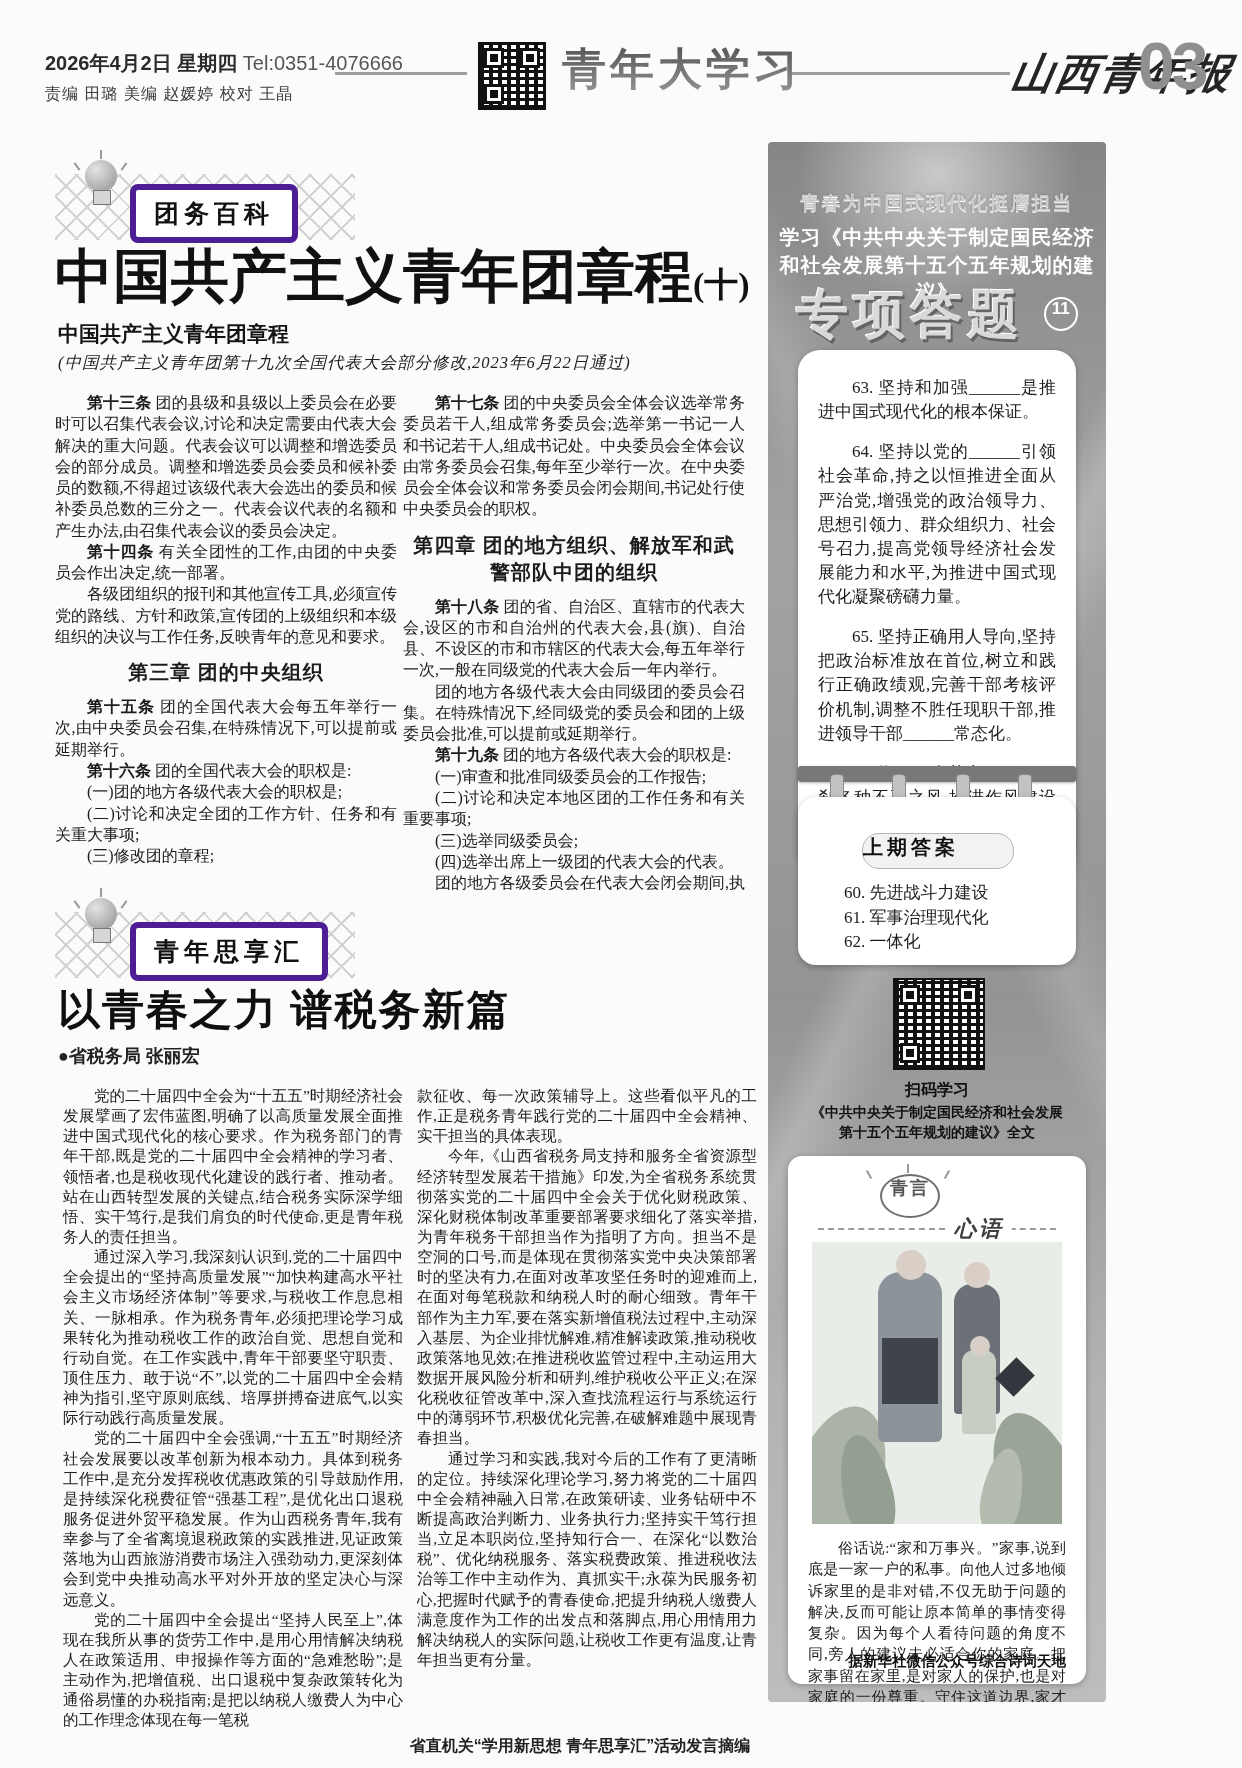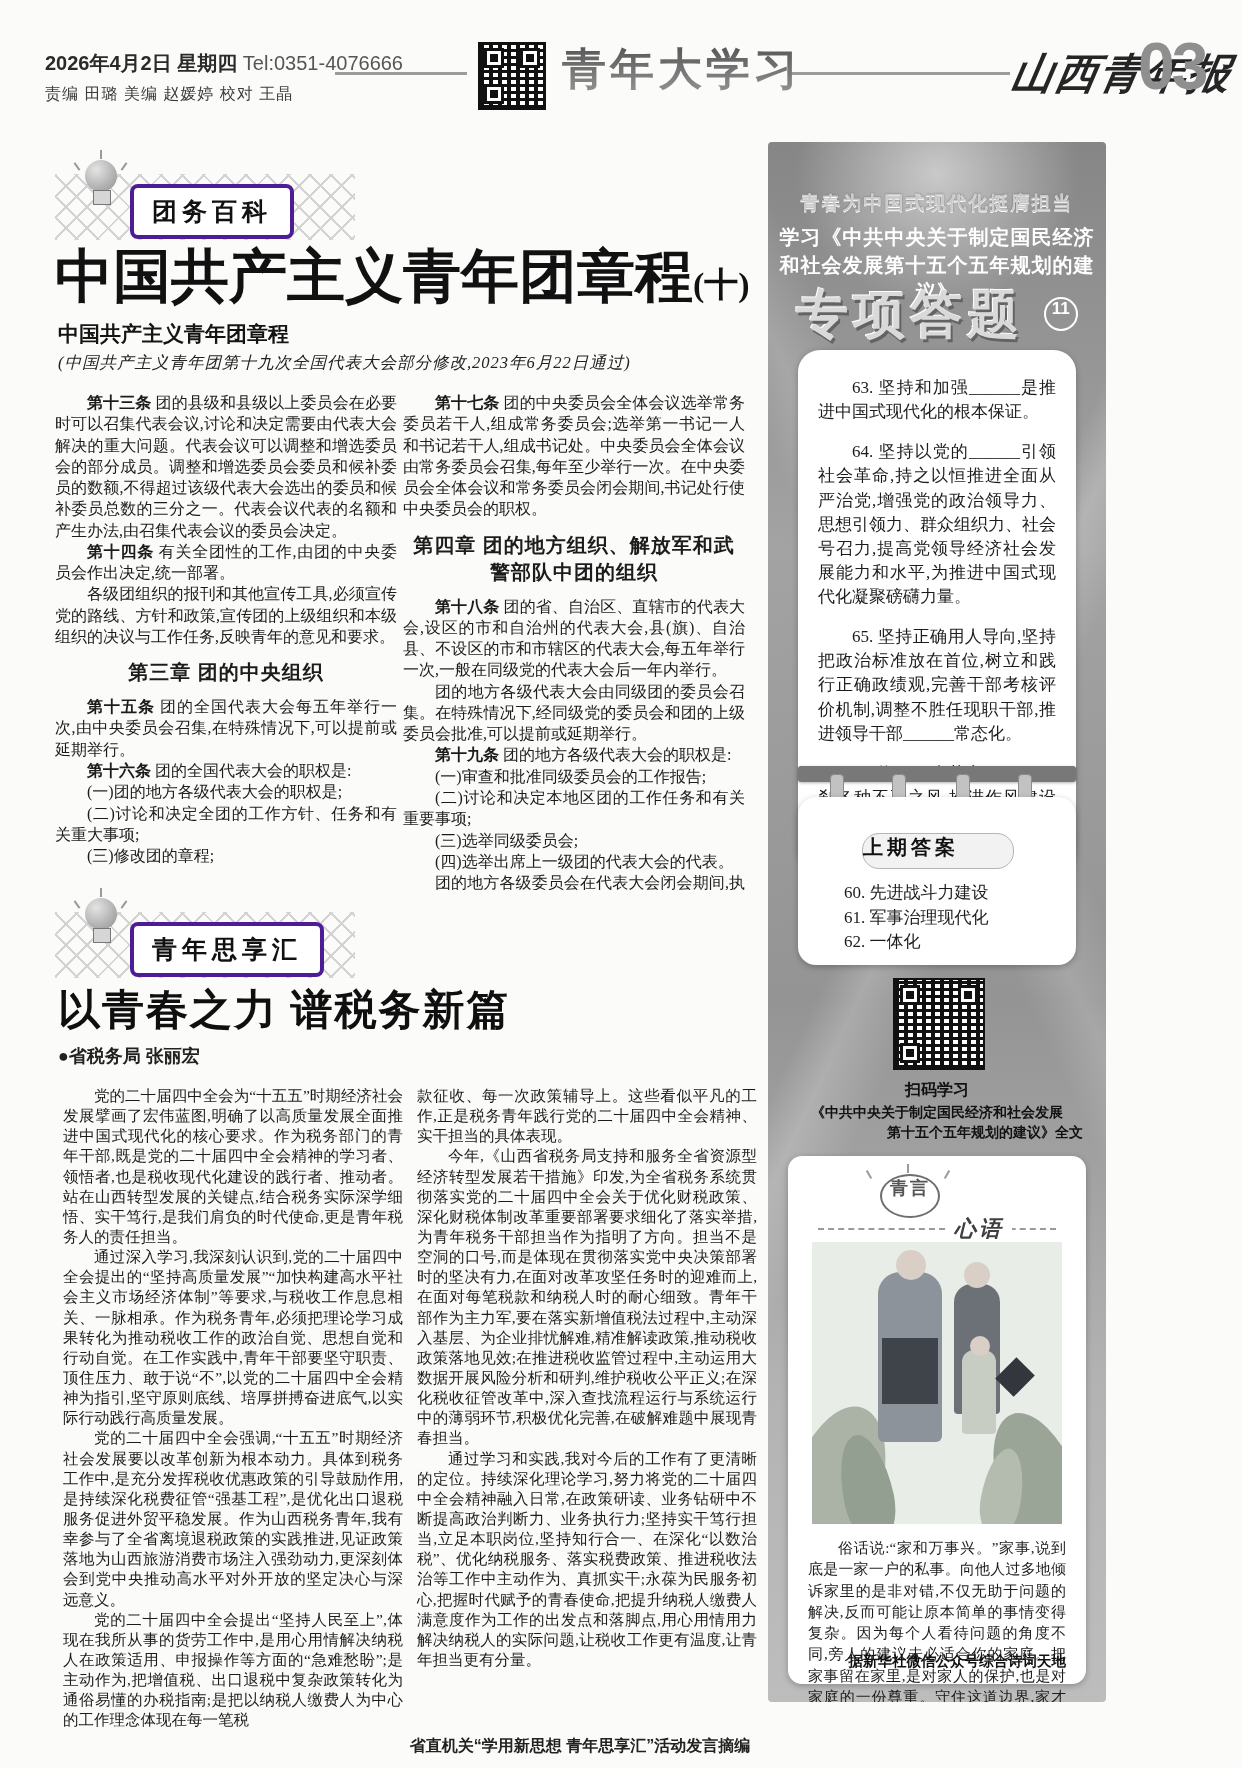--- a/index.html
+++ b/index.html
@@ -30,21 +30,21 @@
     background-image:repeating-linear-gradient(45deg,#c6c6c6 0 2px,transparent 2px 15px),
                      repeating-linear-gradient(135deg,#c6c6c6 0 2px,transparent 2px 15px);}
   .bulb{position:absolute;left:28px;top:0px;width:36px;height:44px;}
   .bulb .glass{position:absolute;left:2px;top:0;width:32px;height:32px;border-radius:50%;
     background:radial-gradient(circle at 35% 30%,#e4e4e4,#8f8f8f);}
   .bulb .base{position:absolute;left:10px;top:30px;width:16px;height:13px;background:#d6d6d6;border:1px solid #777;}
   .bulb .ray1,.bulb .ray2,.bulb .ray3{position:absolute;width:2px;height:9px;background:#9a9a9a;}
   .bulb .ray1{left:-7px;top:2px;transform:rotate(-35deg);}
   .bulb .ray2{left:17px;top:-10px;}
   .bulb .ray3{left:40px;top:2px;transform:rotate(35deg);}
-  .badge-box{position:absolute;left:75px;top:24px;background:#fff;border:4px solid #4c1d95;border-radius:8px;
+  .badge-box{position:absolute;left:75px;top:24px;background:#fff;border:6px solid #4c1d95;border-radius:8px;
     padding:7px 18px;font:bold 25px "Liberation Sans",sans-serif;letter-spacing:5px;color:#111;}
   
   .art1{left:55px;top:160px;width:702px;}
   .headline1{position:absolute;left:0;top:78px;width:702px;font:bold 58px "Liberation Serif",serif;color:#111;white-space:nowrap;}
   .headline1 .suffix{font-size:34px;font-weight:bold;}
   .subtitle1{position:absolute;left:3px;top:160px;font:bold 21px "Liberation Sans",sans-serif;color:#141414;}
   .note1{position:absolute;left:3px;top:192px;font:italic 16.5px "Liberation Serif",serif;color:#222;letter-spacing:1px;}
   .cols{position:absolute;display:flex;gap:6px;}
   .cols1{left:0;top:232px;width:702px;height:498px;overflow:hidden;}
   .col{width:342px;font-size:16px;line-height:1.33;text-align:justify;}
@@ -83,21 +83,21 @@
   .peg::after{content:"";position:absolute;left:-10px;top:28px;width:30px;height:30px;border-radius:50%;
     background:radial-gradient(circle at 35% 30%,#d2d2d2,#9d9d9d);border:1px solid #8b8b8b;}
   .acard{left:30px;top:655px;width:278px;height:168px;background:#fff;border-radius:18px;box-shadow:0 2px 6px rgba(0,0,0,.25);}
   .pill{position:absolute;left:64px;top:36px;width:150px;height:34px;line-height:32px;
     background:#f2f2f2;border:1px solid #b5b5b5;border-radius:17px;font:bold 20px "Liberation Serif",serif;letter-spacing:4px;color:#111;}
   .answers{position:absolute;left:46px;top:84px;font-size:17px;line-height:1.45;}
   .answers p{margin:0;}
   .sb-qr{left:125px;top:836px;width:88px;height:88px;}
   .sb-cap1{left:0;top:938px;width:338px;text-align:center;font:bold 16px "Liberation Sans",sans-serif;color:#111;}
   .sb-cap2{left:0;top:962px;width:338px;text-align:center;font:bold 14px "Liberation Sans",sans-serif;color:#111;}
-  .sb-cap3{left:0;top:982px;width:338px;text-align:center;font:bold 14px "Liberation Sans",sans-serif;color:#111;padding-left:48px;}
+  .sb-cap3{left:0;top:982px;width:338px;text-align:center;font:bold 14px "Liberation Sans",sans-serif;color:#111;}
   .qycard{left:20px;top:1014px;width:298px;height:528px;background:#fff;border-radius:14px;box-shadow:0 2px 6px rgba(0,0,0,.25);}
   .qy-head{position:absolute;left:0;top:18px;width:298px;height:70px;}
   .qy-oval{position:absolute;left:92px;top:0;width:56px;height:40px;border:2px solid #6f6f6f;border-radius:50%;
     text-align:center;line-height:40px;font:bold 18px "Liberation Serif",serif;color:#555;letter-spacing:2px;}
   .qy-ray{position:absolute;width:2px;height:9px;background:#9a9a9a;}
   .qy-dash{position:absolute;left:30px;top:54px;width:238px;border-top:2px dashed #9a9a9a;}
   .qy-name{position:absolute;left:158px;top:40px;background:#fff;padding:0 8px;
     font:bold italic 22px "Liberation Serif",serif;color:#3f3f3f;letter-spacing:3px;}
   .qy-ill{position:absolute;left:24px;top:86px;width:250px;height:282px;background:#e9ede8;overflow:hidden;}
   .leaf{position:absolute;border-radius:50% 50% 50% 50%/60% 60% 40% 40%;}

